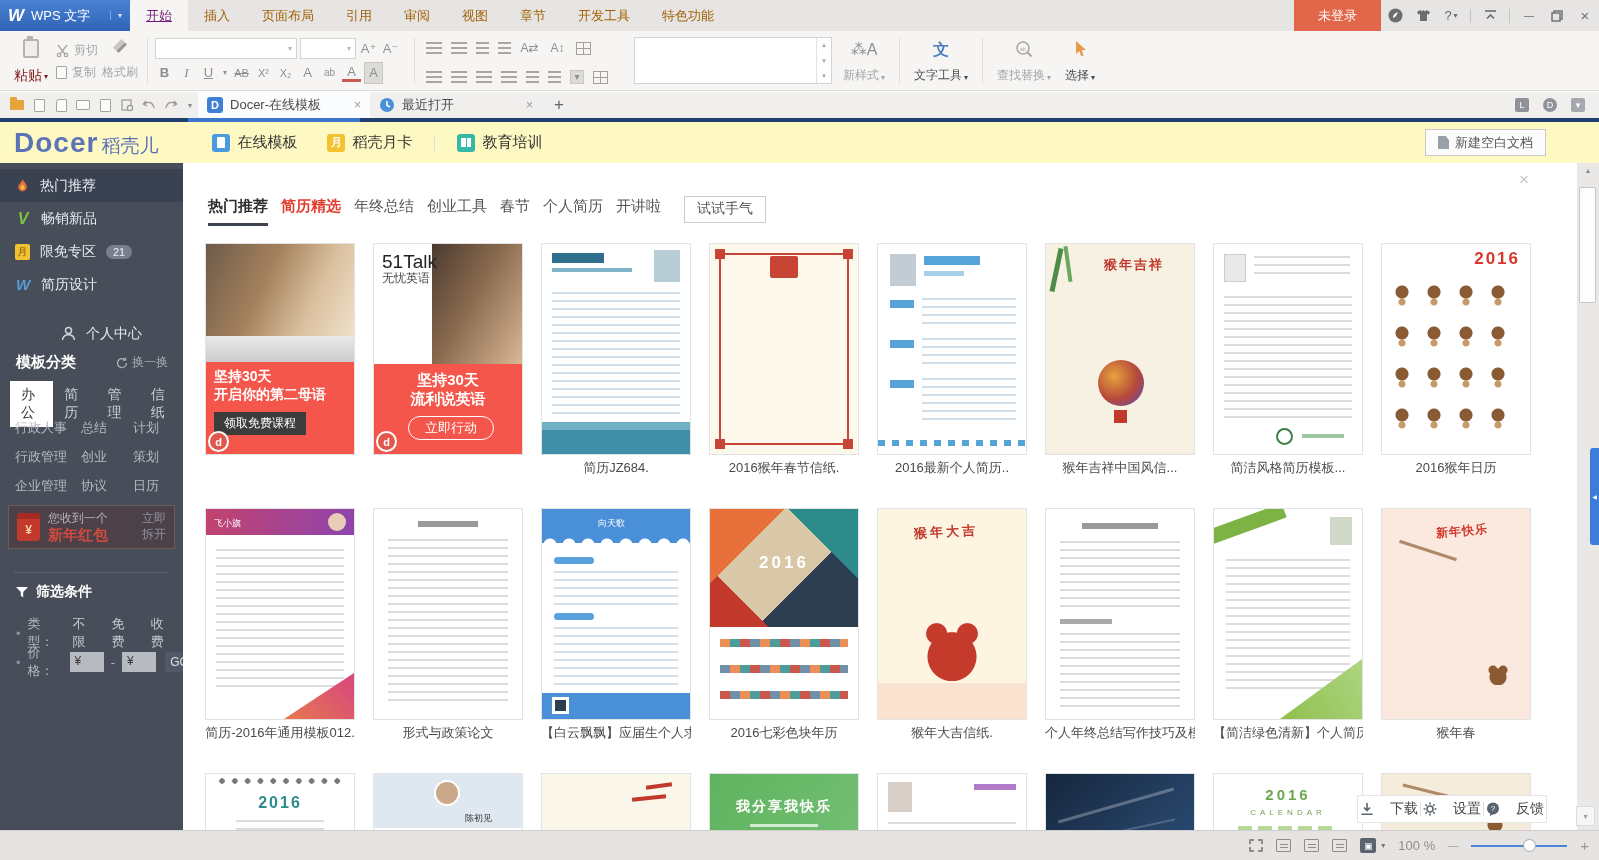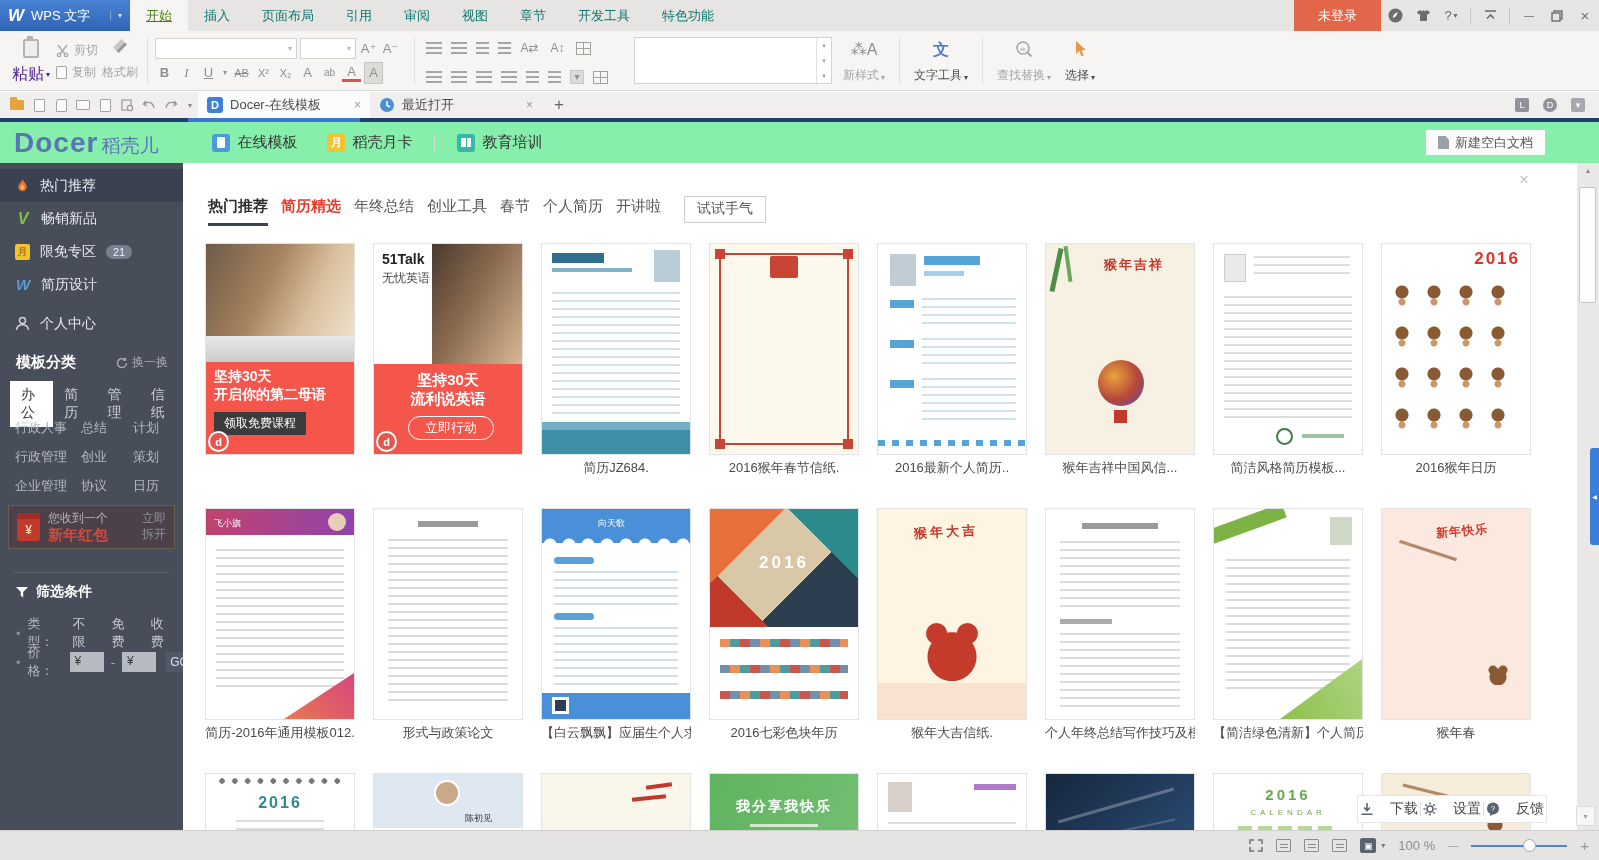--- a/index.html
+++ b/index.html
@@ -15,31 +15,31 @@
   .c-minus::before { content:"—"; }
   .c-left::before { content:"◀"; }
   .c-dot::before { content:"•"; }
 
   
   .titlebar { position:absolute; left:0; top:0; width:1599px; height:31px; background:#e7e5e3; display:flex; align-items:stretch; }
   .wps-logo { width:130px; background:linear-gradient(#4a83d4,#2f63b6); color:#fff; display:flex; align-items:center; gap:7px; padding:0 8px; font-size:13px; }
   .wps-w { font-weight:bold; font-size:17px; font-style:italic; }
   .wps-caret { margin-left:auto; border-left:1px solid rgba(255,255,255,.35); padding-left:7px; font-size:8px; color:#dce6f5; }
   .rtabs { display:flex; }
-  .rtab { padding:0 16px; line-height:31px; font-size:13px; color:#0f766e; }
-  .rtab.active { background:#f6f5f3; border-radius:3px 3px 0 0; color:#4d7c0f;text-decoration:underline; }
+  .rtab { padding:0 16px; line-height:31px; font-size:13px; color:#a16207; }
+  .rtab.active { background:#f6f5f3; border-radius:3px 3px 0 0; color:#701a75;text-decoration:underline; }
   .tb-right { margin-left:auto; display:flex; align-items:center; }
   .login-btn { background:#e2674a; color:#fff; font-size:13px; height:31px; line-height:31px; padding:0 24px; }
   .tb-ico { width:28px; text-align:center; color:#6d6d6d; font-size:13px; display:flex; justify-content:center; align-items:center; height:31px; }
   .tb-sep { width:1px; height:14px; background:#c2c2c2; margin:0 5px; }
 
   
   .ribbon { position:absolute; left:0; top:31px; width:1599px; height:60px; background:#f6f5f3; border-bottom:1px solid #dcdad7; display:flex; padding:5px 0 4px 8px; }
   .gsep { width:1px; background:#e1dfdc; margin:2px 7px; }
-  .big-btn { display:flex; flex-direction:column; align-items:center; justify-content:space-between; width:46px; padding:3px 0 1px; color:#4c1d95; font-size:16px; }
+  .big-btn { display:flex; flex-direction:column; align-items:center; justify-content:space-between; width:46px; padding:3px 0 1px; color:#7f1d1d; font-size:14px; }
   .stack2 { display:flex; flex-direction:column; justify-content:space-between; padding:3px 2px; }
   .srow { display:flex; align-items:center; gap:5px; font-size:12px; color:#a5a5a5; height:22px; }
   .clip-ico { width:16px; height:19px; border:2px solid #b5b3b0; border-radius:2px; position:relative; background:#efeeec; }
   .clip-ico::before { content:""; position:absolute; left:2px; top:-5px; width:6px; height:4px; background:#b5b3b0; }
   .brush-ico { width:14px; height:14px; background:linear-gradient(135deg,#c9c7c4 55%,#9a9895 55%); clip-path:polygon(0 60%,60% 0,100% 40%,40% 100%); }
   .mini-doc { width:11px; height:13px; border:1px solid #a5a3a0; border-radius:1px; background:#fbfbfa; }
   .fgroup { display:flex; flex-direction:column; justify-content:space-between; padding:2px 0; }
   .frow1, .frow2 { display:flex; align-items:center; gap:3px; }
   .fsel { background:#fff; border:1px solid #d4d2cf; height:21px; display:flex; align-items:center; justify-content:flex-end; padding:0 4px; color:#b8b8b8; font-size:8px; }
   .cb { min-width:19px; text-align:center; font-size:13px; color:#8f8f8f; line-height:20px; }
@@ -67,21 +67,21 @@
   .dtab.active { background:#fbfcfe; }
   .dtab-d { width:16px; height:16px; border-radius:3px; background:#3f7fd6; color:#fff; font-size:11px; text-align:center; line-height:16px; font-weight:bold; }
   .dtab-x { color:#9a9a9a; font-size:12px; margin-left:auto; }
   .dtab-plus { font-size:17px; color:#666; padding:0 12px; }
   .trr { margin-left:auto; display:flex; align-items:center; gap:14px; padding-right:14px; }
   .trr-ico { width:14px; height:14px; background:#8f9399; border-radius:2px; color:#fff; font-size:9px; text-align:center; line-height:14px; }
   .navline { position:absolute; left:0; top:118px; width:1599px; height:4px; background:#20406f; }
   .navline-seg { position:absolute; left:188px; top:0; width:172px; height:4px; background:#3c76cf; }
 
   
-  .docerhead { position:absolute; left:0; top:122px; width:1599px; height:41px; background:#86efac; display:flex; align-items:center; }
+  .docerhead { position:absolute; left:0; top:122px; width:1599px; height:41px; background:#fef9c3; display:flex; align-items:center; }
   .docer-logo { margin-left:14px; display:flex; align-items:baseline; }
   .dl-en { font-size:28px; font-weight:bold; color:#5b74b8; letter-spacing:1px; }
   .dl-cn { font-size:19px; color:#5b74b8; margin-left:3px; }
   .docer-nav { display:flex; align-items:center; margin-left:46px; gap:14px; }
   .dnav { display:flex; align-items:center; gap:7px; font-size:15px; color:#333; padding:0 8px; }
   .dn-ico { width:18px; height:18px; border-radius:3px; display:flex; align-items:center; justify-content:center; }
   .dn-blue { background:#4a9ade; } .dn-yellow { background:#f3c230; color:#fff; font-size:11px; font-weight:bold; } .dn-teal { background:#35b8a8; }
   .dn-page { width:8px; height:11px; background:#fff; border-radius:1px; }
   .dn-book { width:10px; height:9px; background:linear-gradient(90deg,#fff 45%,#35b8a8 45% 55%,#fff 55%); }
   .dnav-sep { width:1px; height:16px; background:#ddd; }
@@ -439,21 +439,21 @@
   </div>
   <div class="side-item" style="top:72px;">
     <span class="yel-ico">月</span>
     <span>限免专区</span>
     <span class="badge">21</span>
   </div>
   <div class="side-item" style="top:105px;">
     <span class="w-ico">W</span>
     <span>简历设计</span>
   </div>
-  <div class="side-item" style="top:144px;">
+  <div class="side-item" style="top:154px;margin-left:46px;">
     <svg width="15" height="15" viewBox="0 0 15 15">
         <circle cx="7.5" cy="4.5" r="3" fill="none" stroke="#cfd3da" stroke-width="1.5"></circle>
         <path d="M1.5 14 C2 10 5 8.8 7.5 8.8 S13 10 13.5 14" fill="none" stroke="#cfd3da" stroke-width="1.5"></path>
       </svg>
     <span>个人中心</span>
   </div>
 
   <div class="tpl-head">
     <span>模板分类</span>
     <span class="refresh">
@@ -533,21 +533,21 @@
     <div class="abs" style="left:0;top:92px;width:148px;height:26px;background:linear-gradient(#e9e9e9,#cccccc);"></div>
     <div class="abs" style="left:0;top:118px;width:148px;height:92px;background:#f4564b;"></div>
     <div class="abs" style="left:8px;top:124px;color:#fff;font-weight:bold;font-size:14px;">坚持30天</div>
     <div class="abs" style="left:8px;top:142px;color:#fff;font-weight:bold;font-size:14px;">开启你的第二母语</div>
     <div class="abs" style="left:8px;top:168px;background:#3c3c3c;color:#fff;font-size:12px;padding:3px 10px;">领取免费课程</div>
     <div class="ad-logo">d</div>
   </div>
 
   <div class="card" style="left:190px;top:80px;">
     <div class="abs" style="left:58px;top:0;width:90px;height:120px;background:linear-gradient(120deg,#4a3a30,#8a6a4e 45%,#d9b896);"></div>
-    <div class="abs" style="left:8px;top:7px;font-weight:bold;font-size:14px;color:#222;">51Talk</div>
+    <div class="abs" style="left:8px;top:7px;font-weight:normal;font-size:19px;color:#222;">51Talk</div>
     <div class="abs" style="left:8px;top:26px;font-size:12px;color:#444;">无忧英语</div>
     <div class="abs" style="left:0;top:120px;width:148px;height:90px;background:#f4564b;"></div>
     <div class="abs" style="left:0;top:127px;width:148px;text-align:center;color:#fff;font-weight:bold;font-size:15px;">坚持30天</div>
     <div class="abs" style="left:0;top:146px;width:148px;text-align:center;color:#fff;font-weight:bold;font-size:15px;">流利说英语</div>
     <div class="abs" style="left:34px;top:172px;border:1px solid #fff;border-radius:12px;color:#fff;font-size:13px;padding:2px 16px;">立即行动</div>
     <div class="ad-logo">d</div>
   </div>
 
   <div class="card" style="left:358px;top:80px;">
     <div class="abs" style="left:10px;top:9px;width:52px;height:10px;background:#2e6f8e;"></div>

